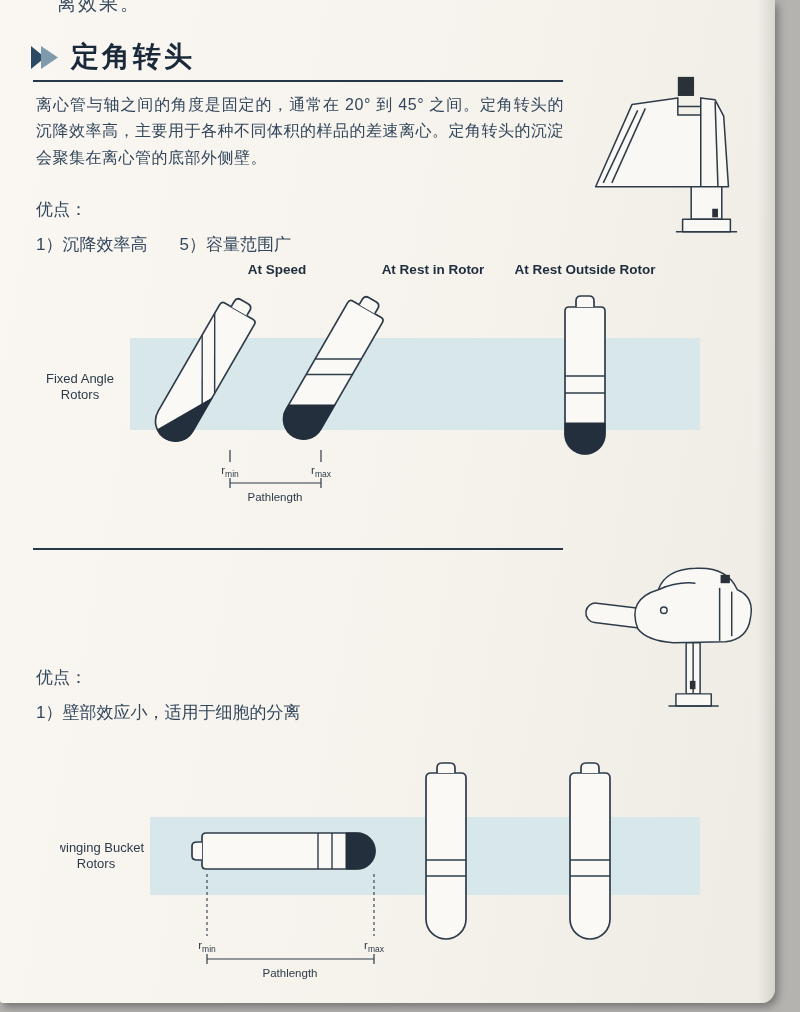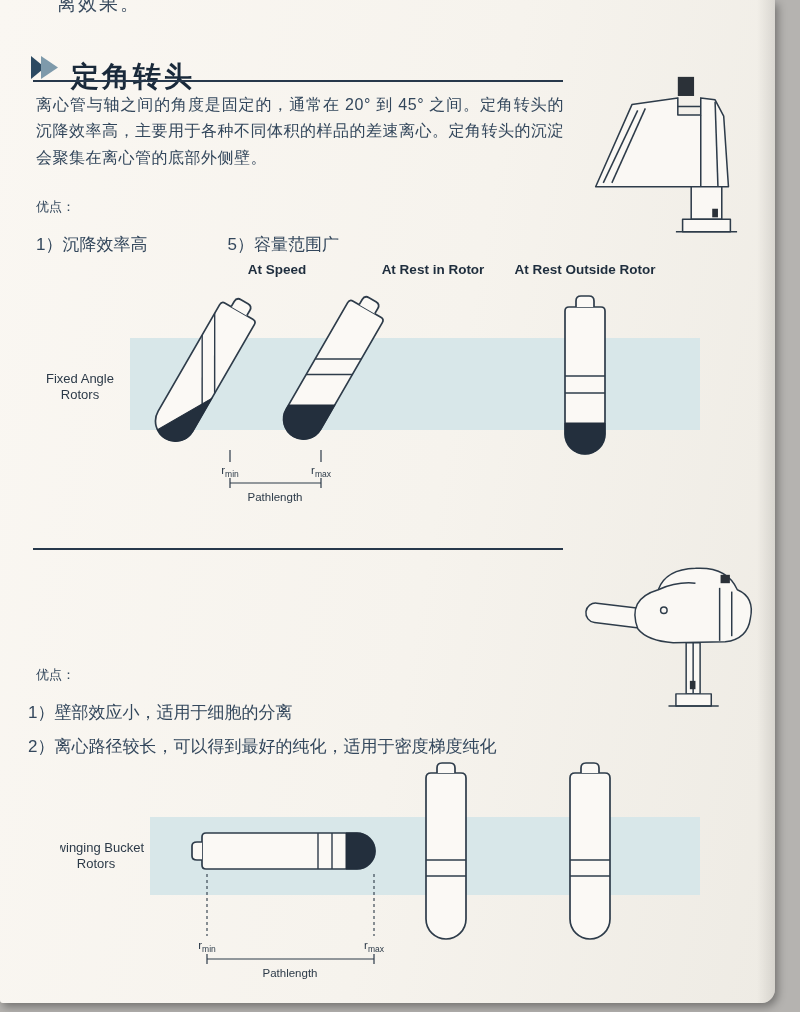--- a/index.html
+++ b/index.html
@@ -16,29 +16,29 @@
   }
   .page::after {
     content:""; position:absolute; top:0; right:0; width:18px; height:100%;
     background:linear-gradient(90deg, rgba(0,0,0,0), rgba(0,0,0,0.10));
   }
   .top-fragment {
     position:absolute; left:57px; top:-9px; font-size:19px; color:#3a4c60; letter-spacing:2px;
   }
   .sec-header { position:absolute; left:30px; display:flex; align-items:center; gap:11px; }
   .arrow-icon { display:block; }
-  .sec-title { font-size:28px; font-weight:700; color:#19293a; letter-spacing:3px;margin-top:20px; }
+  .sec-title { font-size:28px; font-weight:700; color:#19293a; letter-spacing:3px; }
   .rule { position:absolute; left:33px; width:530px; height:2px; background:#27384b; }
   .para {
     position:absolute; left:36px; margin:0; font-size:16px; line-height:1.65;
     color:#33475c; text-align:justify; letter-spacing:0.5px;
   }
-  .adv-label { position:absolute; left:36px; font-size:13px; color:#33475c; }
-  .adv-row { position:absolute; left:36px; display:flex; gap:80px; font-size:17px; color:#33475c; }
-  .adv-col { position:absolute; left:28px; display:flex; flex-direction:column; gap:11px; font-size:17px; color:#33475c; }
+  .adv-label { position:absolute; left:36px; font-size:17px; color:#33475c; }
+  .adv-row { position:absolute; left:36px; display:flex; gap:32px; font-size:17px; color:#33475c; }
+  .adv-col { position:absolute; left:36px; display:flex; flex-direction:row; gap:11px; font-size:17px; color:#33475c; }
   svg.diagram, svg.rotor { position:absolute; display:block; }
 
   
   .tube   { fill:#fbf9f5; stroke:#2e3c4a; stroke-width:1.7; stroke-linejoin:round; }
   .tline  { stroke:#2e3c4a; stroke-width:1.4; }
   .pellet { fill:#232f3d; stroke:#232f3d; stroke-width:1; }
   .band   { fill:#d8e7e9; }
   .dh     { font-size:13.5px; font-weight:bold; fill:#1e2d3d; text-anchor:middle; }
   .rl     { font-size:13px; fill:#2c3a48; text-anchor:middle; }
   .ml     { font-size:11.5px; fill:#2c3a48; text-anchor:middle; }
@@ -136,21 +136,20 @@
       </g>
     </svg>
 
     <div class="rule" style="top:548px"></div>
 
 
     <div class="adv-label" style="top:666px">优点：</div>
 
     <div class="adv-col" style="top:701px">
       <span>1）壁部效应小，适用于细胞的分离</span>
-      <span>2）离心路径较长，可以得到最好的纯化，适用于密度梯度纯化</span>
     </div>
 
     <svg class="rotor" style="left:582px; top:550px" width="186" height="178" viewBox="0 0 200 190">
       <rect class="ln f" x="4" y="60" width="80" height="21" rx="10.5" transform="rotate(7 44 70)"></rect>
       <path class="ln f" d="M 60,84 Q 48,52 82,42 Q 90,20 122,19 Q 156,17 167,42 Q 186,50 181,73 Q 178,95 154,98 L 98,99 Q 70,97 60,84 Z"></path>
       <path class="ln" d="M 82,42 Q 102,33 122,35"></path>
       <path class="ln" d="M 148,40 L 148,97"></path>
       <path class="ln" d="M 161,44 L 161,92"></path>
       <rect class="dk" x="149" y="26" width="10" height="9"></rect>
       <circle class="ln" cx="88" cy="64" r="3.5"></circle>

